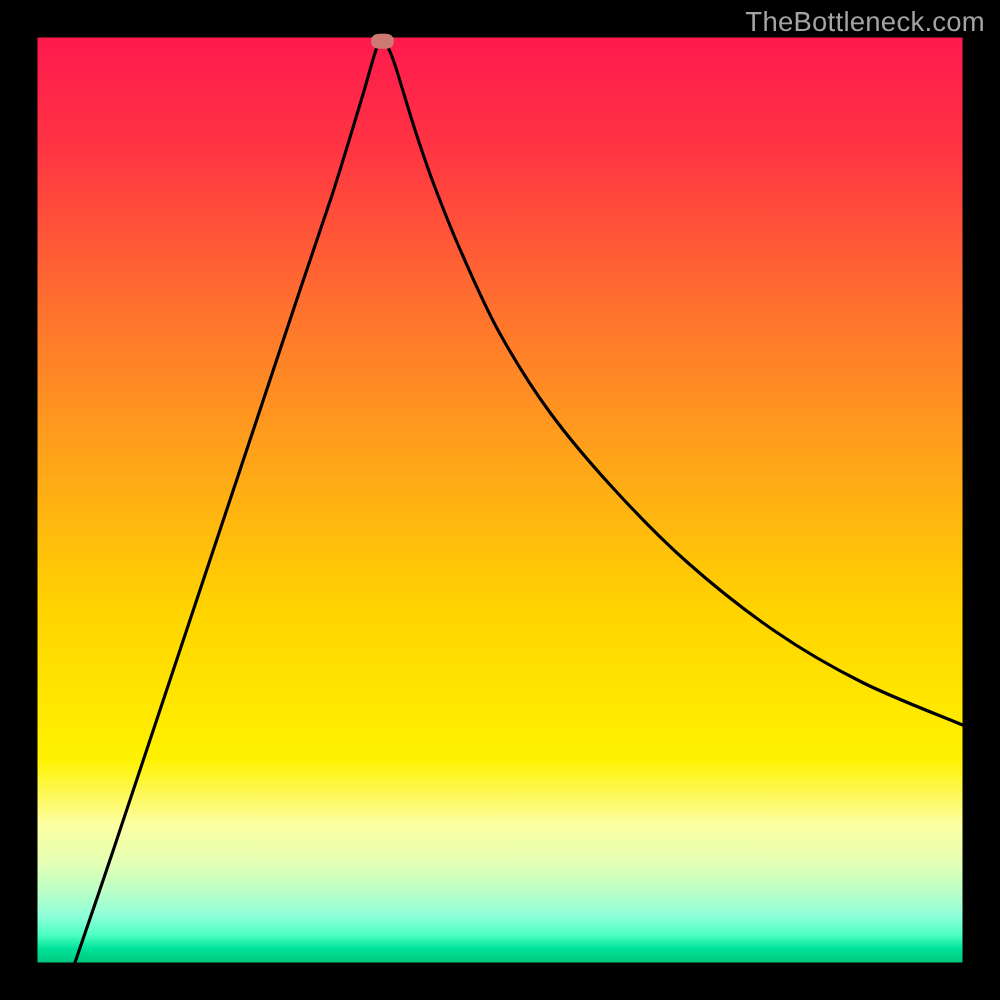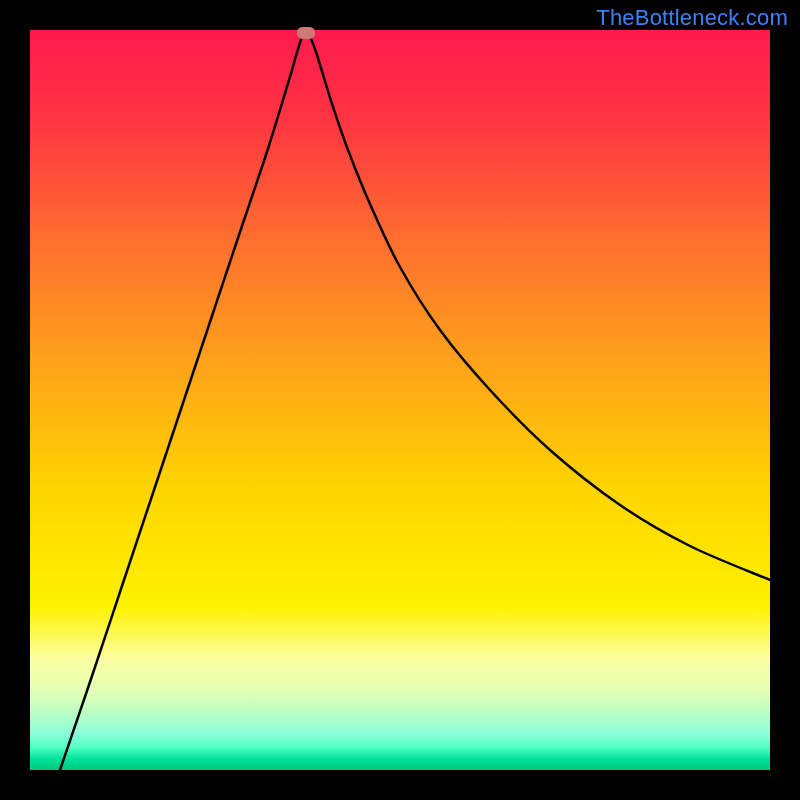--- a/index.html
+++ b/index.html
@@ -23,21 +23,21 @@
     position: absolute;
     left: 0;
     top: 0;
     width: 100%;
     height: 100%;
   }
   .watermark {
     position: absolute;
     top: 5px;
     right: 12px;
-    color: #3b82f6;
+    color: #a3a3a3;
     font-size: 22px;
     font-weight: 500;
     letter-spacing: 0.2px;
     z-index: 5;
     user-select: none;
     text-align: center;
   }
   svg.curve {
     position: absolute;
     left: 0;

